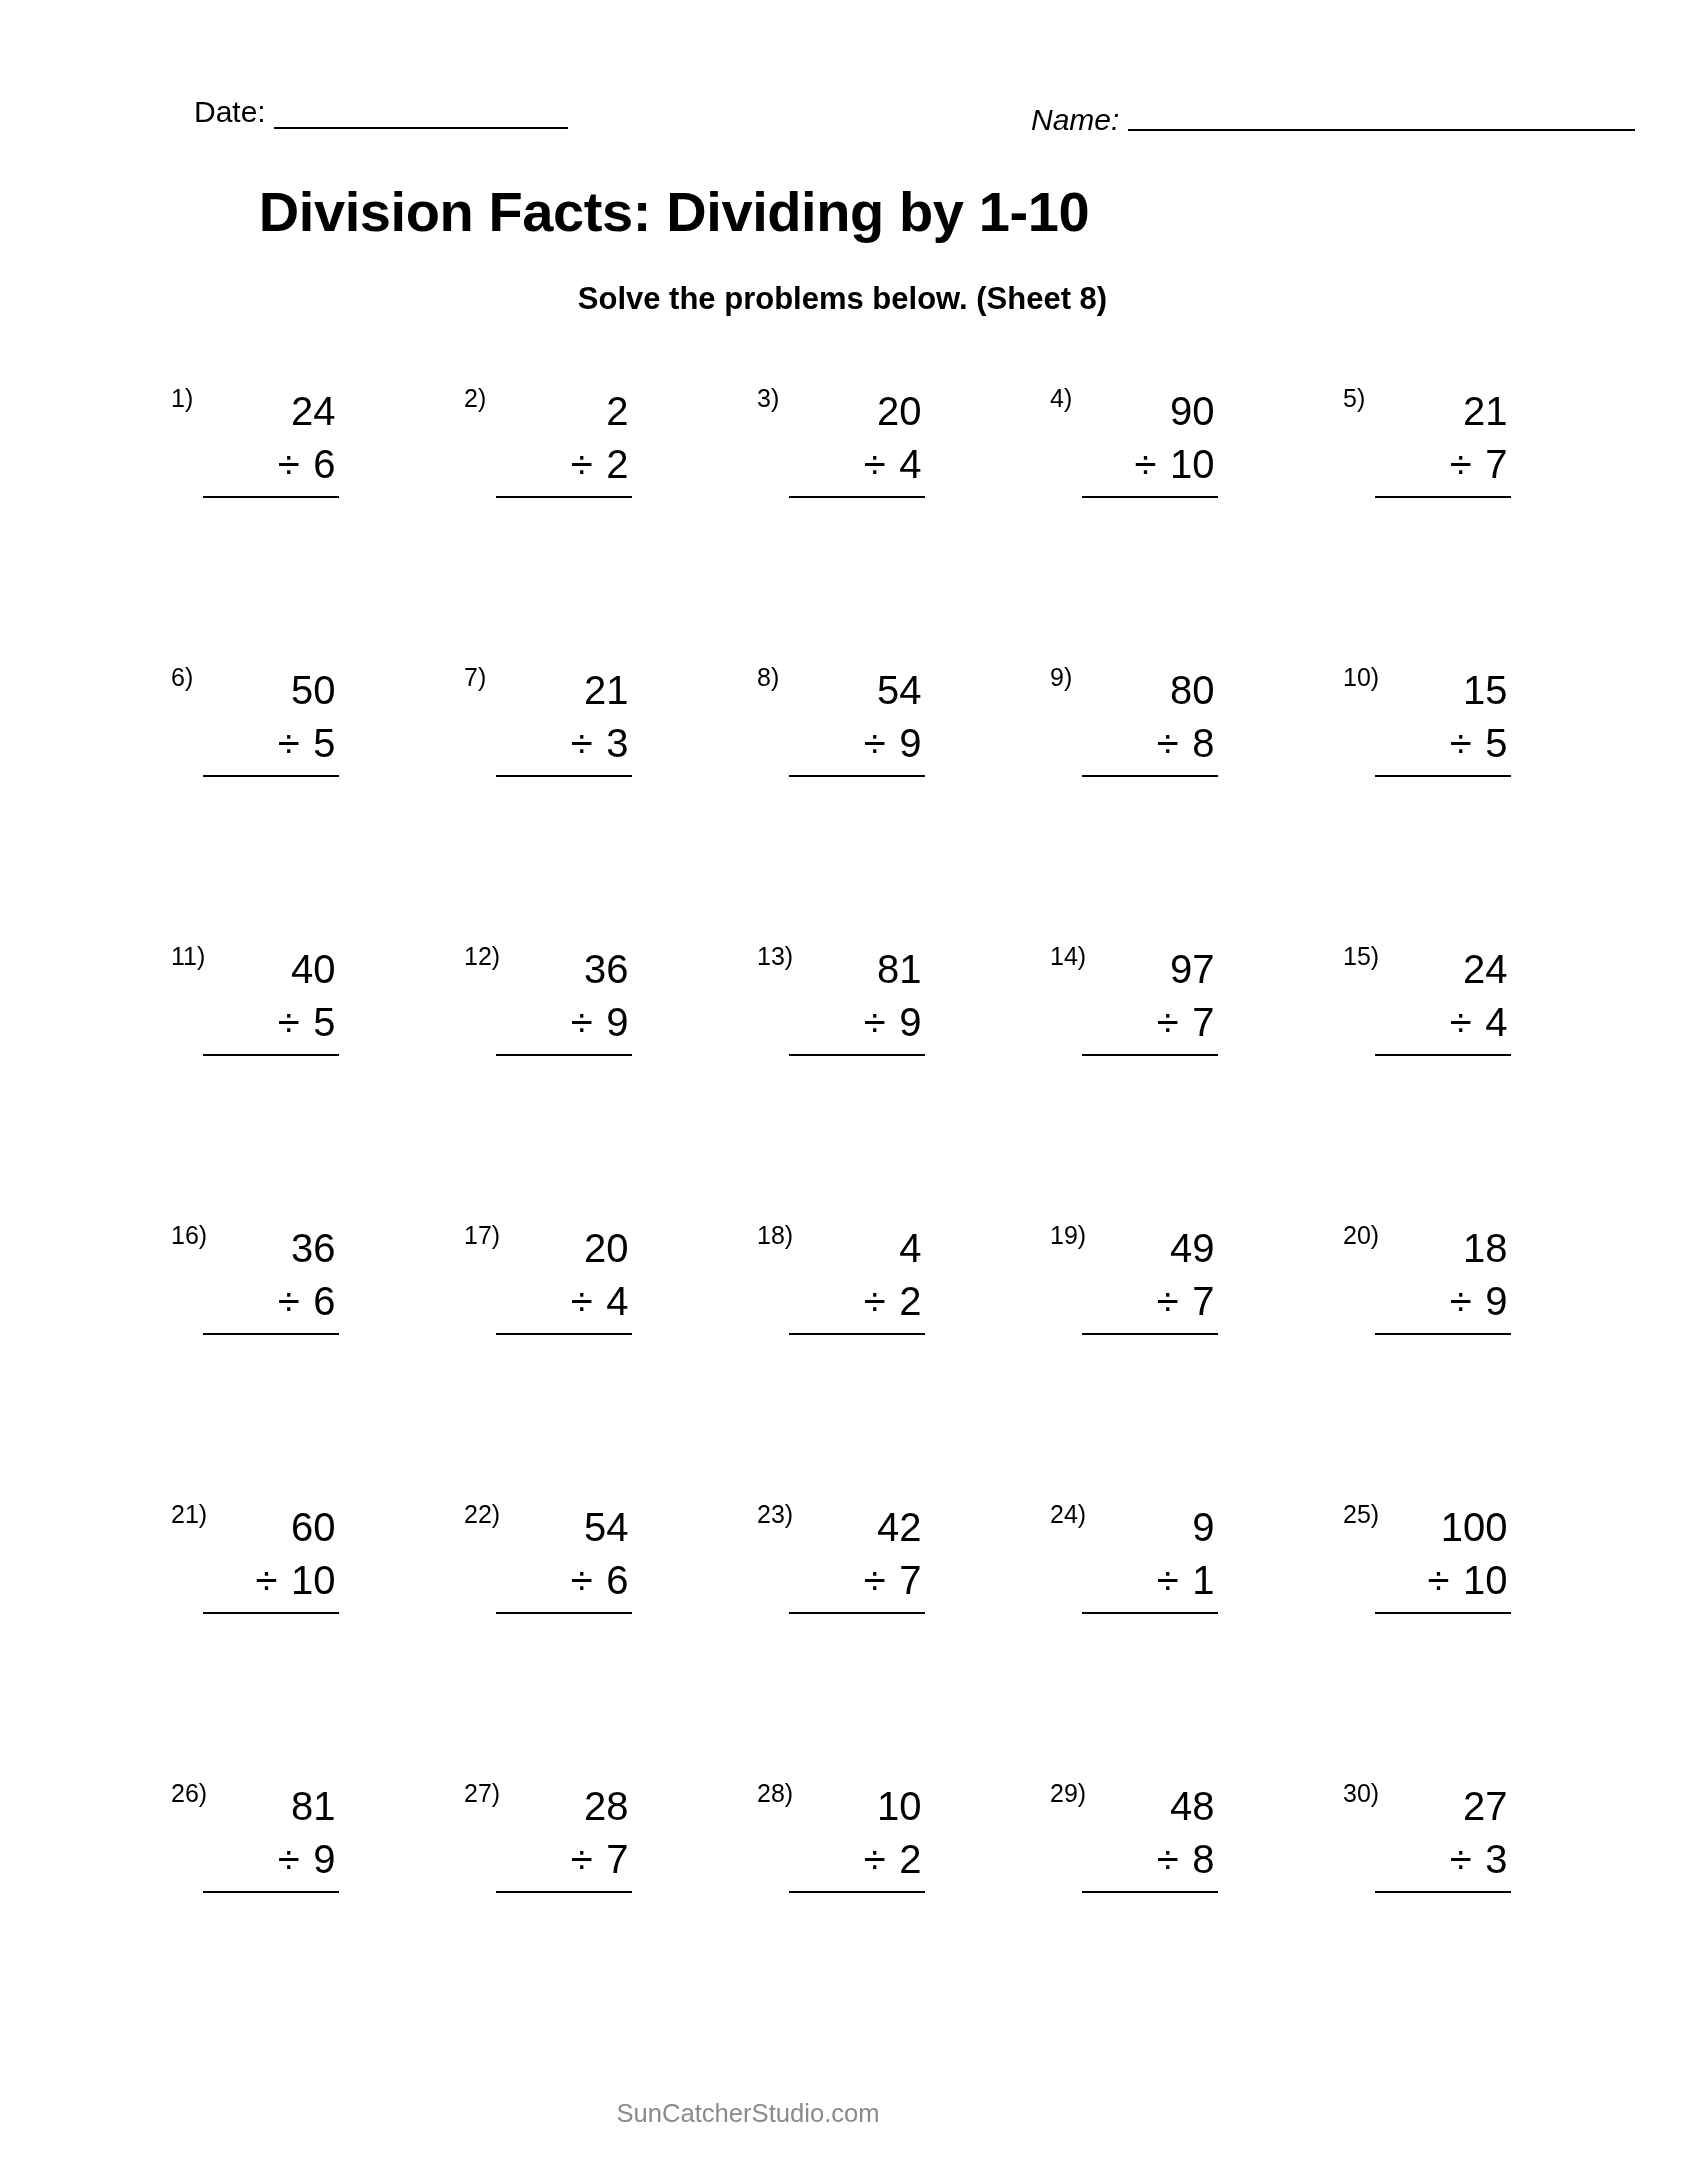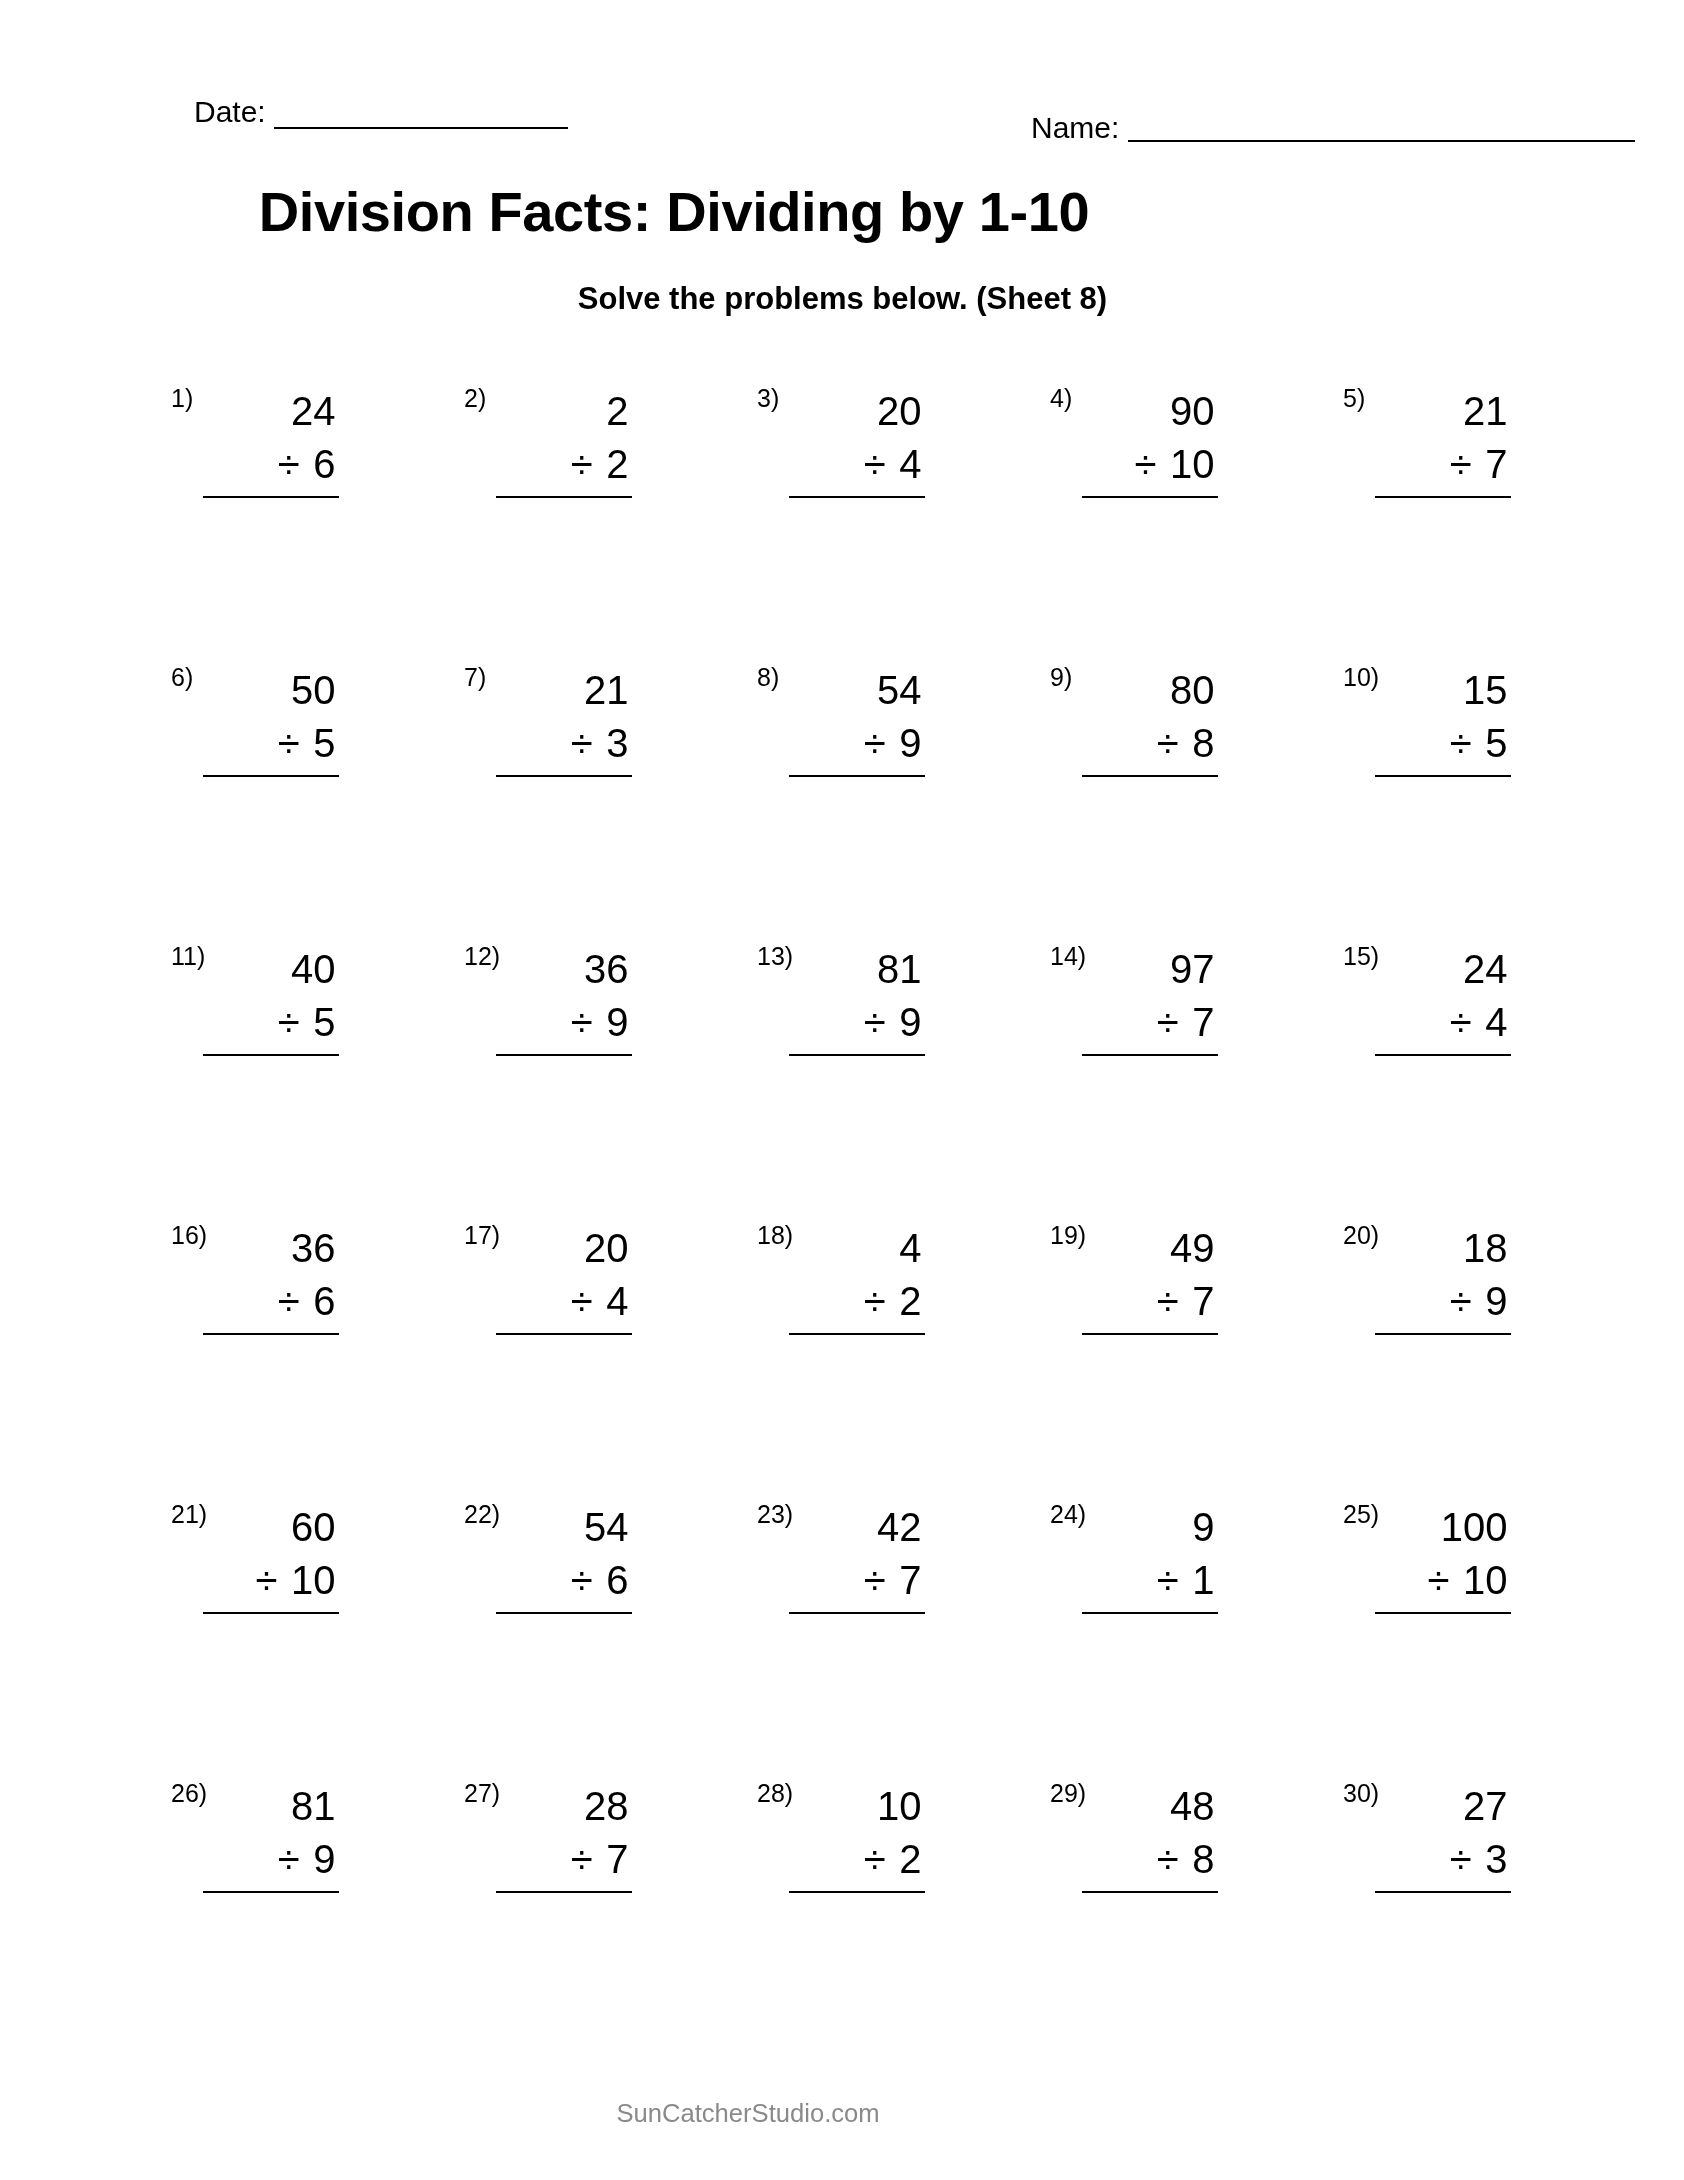--- a/index.html
+++ b/index.html
@@ -34,23 +34,24 @@
   .date-group {
     position: absolute;
     left: 194px;
     top: 0;
     display: flex;
     align-items: flex-end;
   }
   .name-group {
     position: absolute;
     left: 1031px;
-    top: 16px;
+    top: 8px;
     display: flex;
-    align-items: center;
+    align-items: flex-start;
+    font-style: italic;
   }
   .field-label {
     font-size: 30px;
     line-height: 34px;
     white-space: nowrap;
   }
   .field-rule {
     display: inline-block;
     border-bottom: 2.6px solid #000;
     height: 25.6px;

